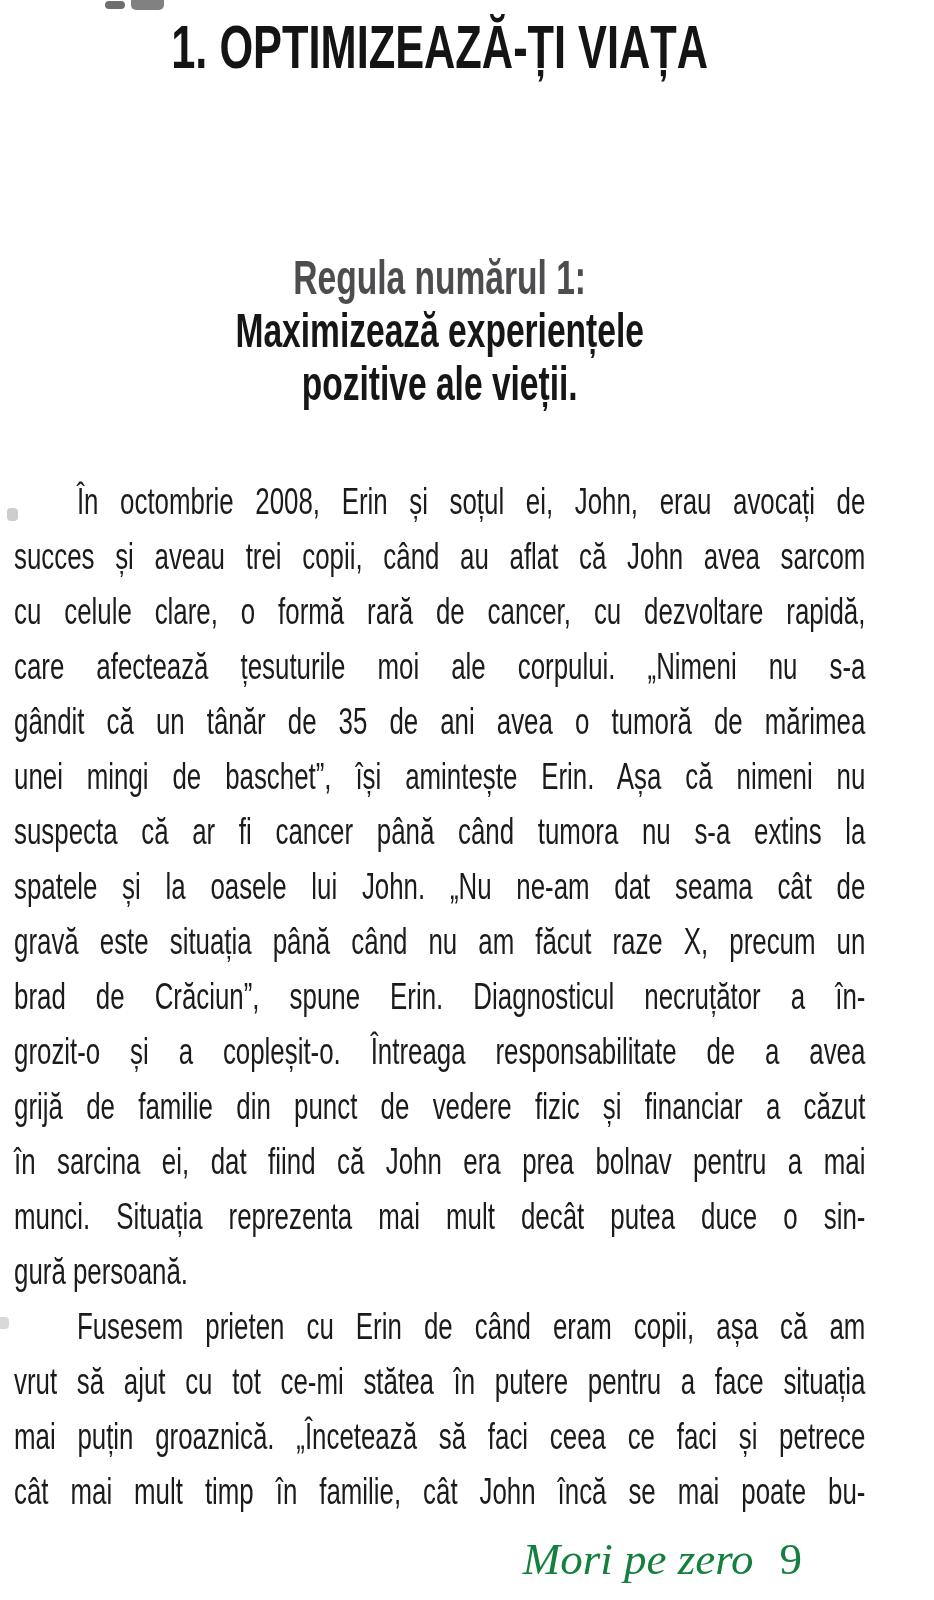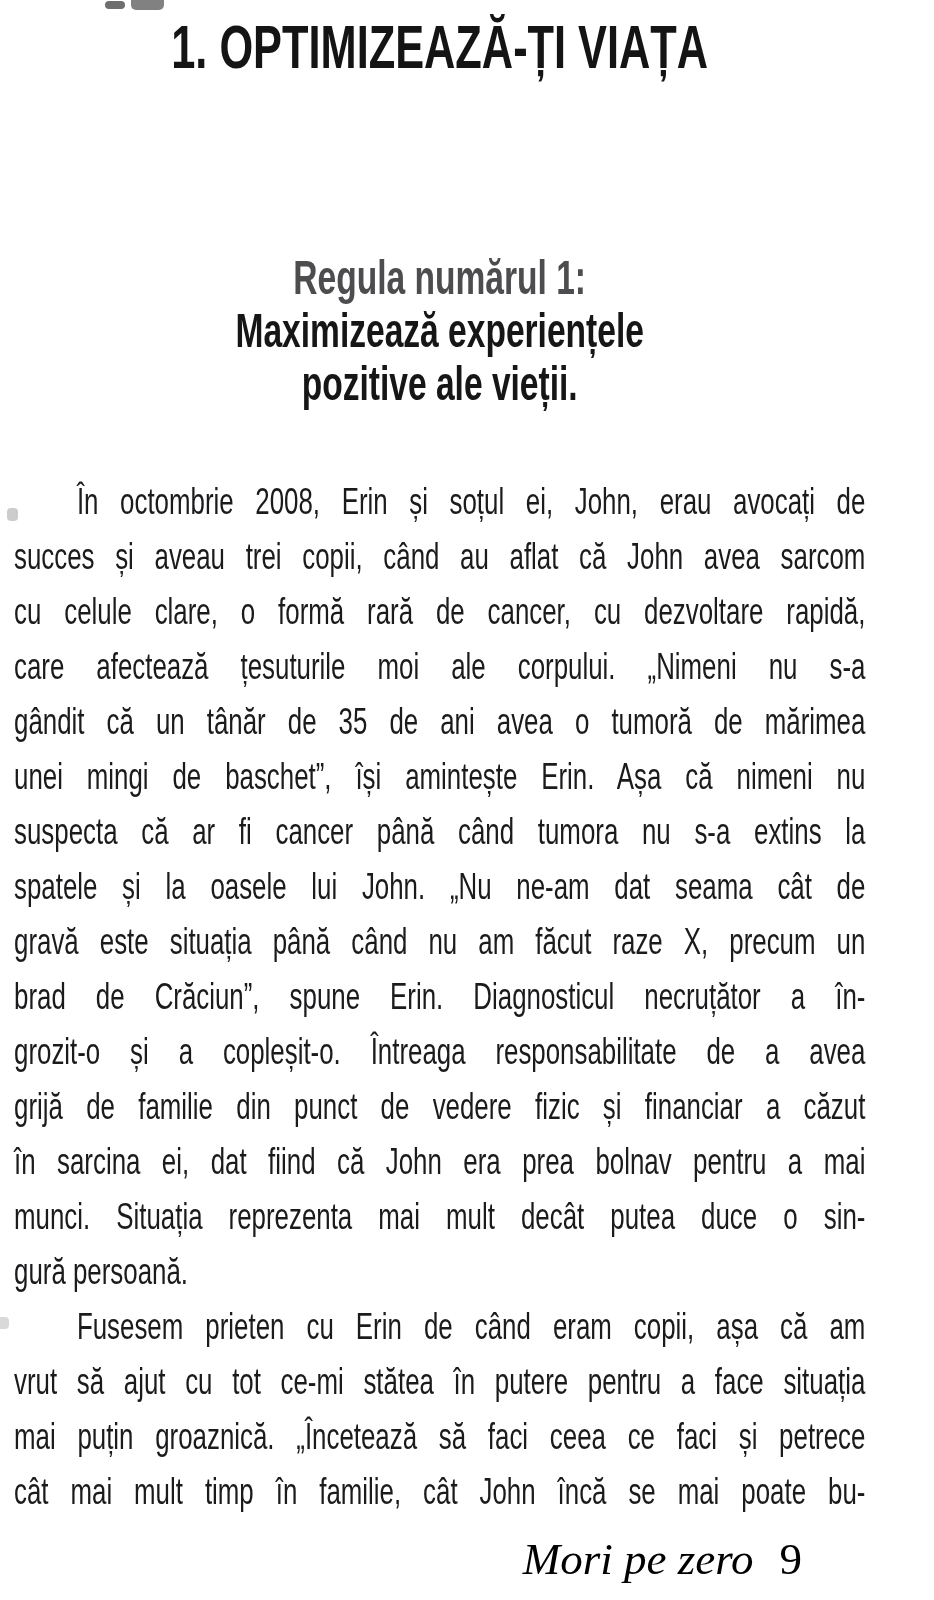--- a/index.html
+++ b/index.html
@@ -44,21 +44,21 @@
     text-align:justify;
     -moz-text-align-last:justify;
     text-align-last:justify;
   }
   .bline.indent { text-indent:90px; }
   .bline.plast { text-align-last:left; -moz-text-align-last:left; }
   .page-footer {
     position:absolute; top:1537px; right:66px;
     font-family:"Liberation Serif","DejaVu Serif",serif;
     font-size:45px; line-height:1;
-    color:#000000;
+    color:#15803d;
     white-space:nowrap;
   }
   .running-title { font-style:italic; }
   .page-number { font-style:normal; margin-left:26px; }
   
   .artifact { position:absolute; border-radius:4px; }
   .artifact-top-a { left:105px; top:1px; width:20px; height:8px; background:#4a4a4a; opacity:.8; }
   .artifact-top-b { left:131px; top:0px; width:33px; height:10px; background:#3d3d3d; opacity:.65; border-radius:0 0 5px 5px; }
   .artifact-left-a { left:7px; top:508px; width:11px; height:13px; background:#9a9a9a; opacity:.5; }
   .artifact-left-b { left:-3px; top:1317px; width:12px; height:12px; background:#ababab; opacity:.45; }

